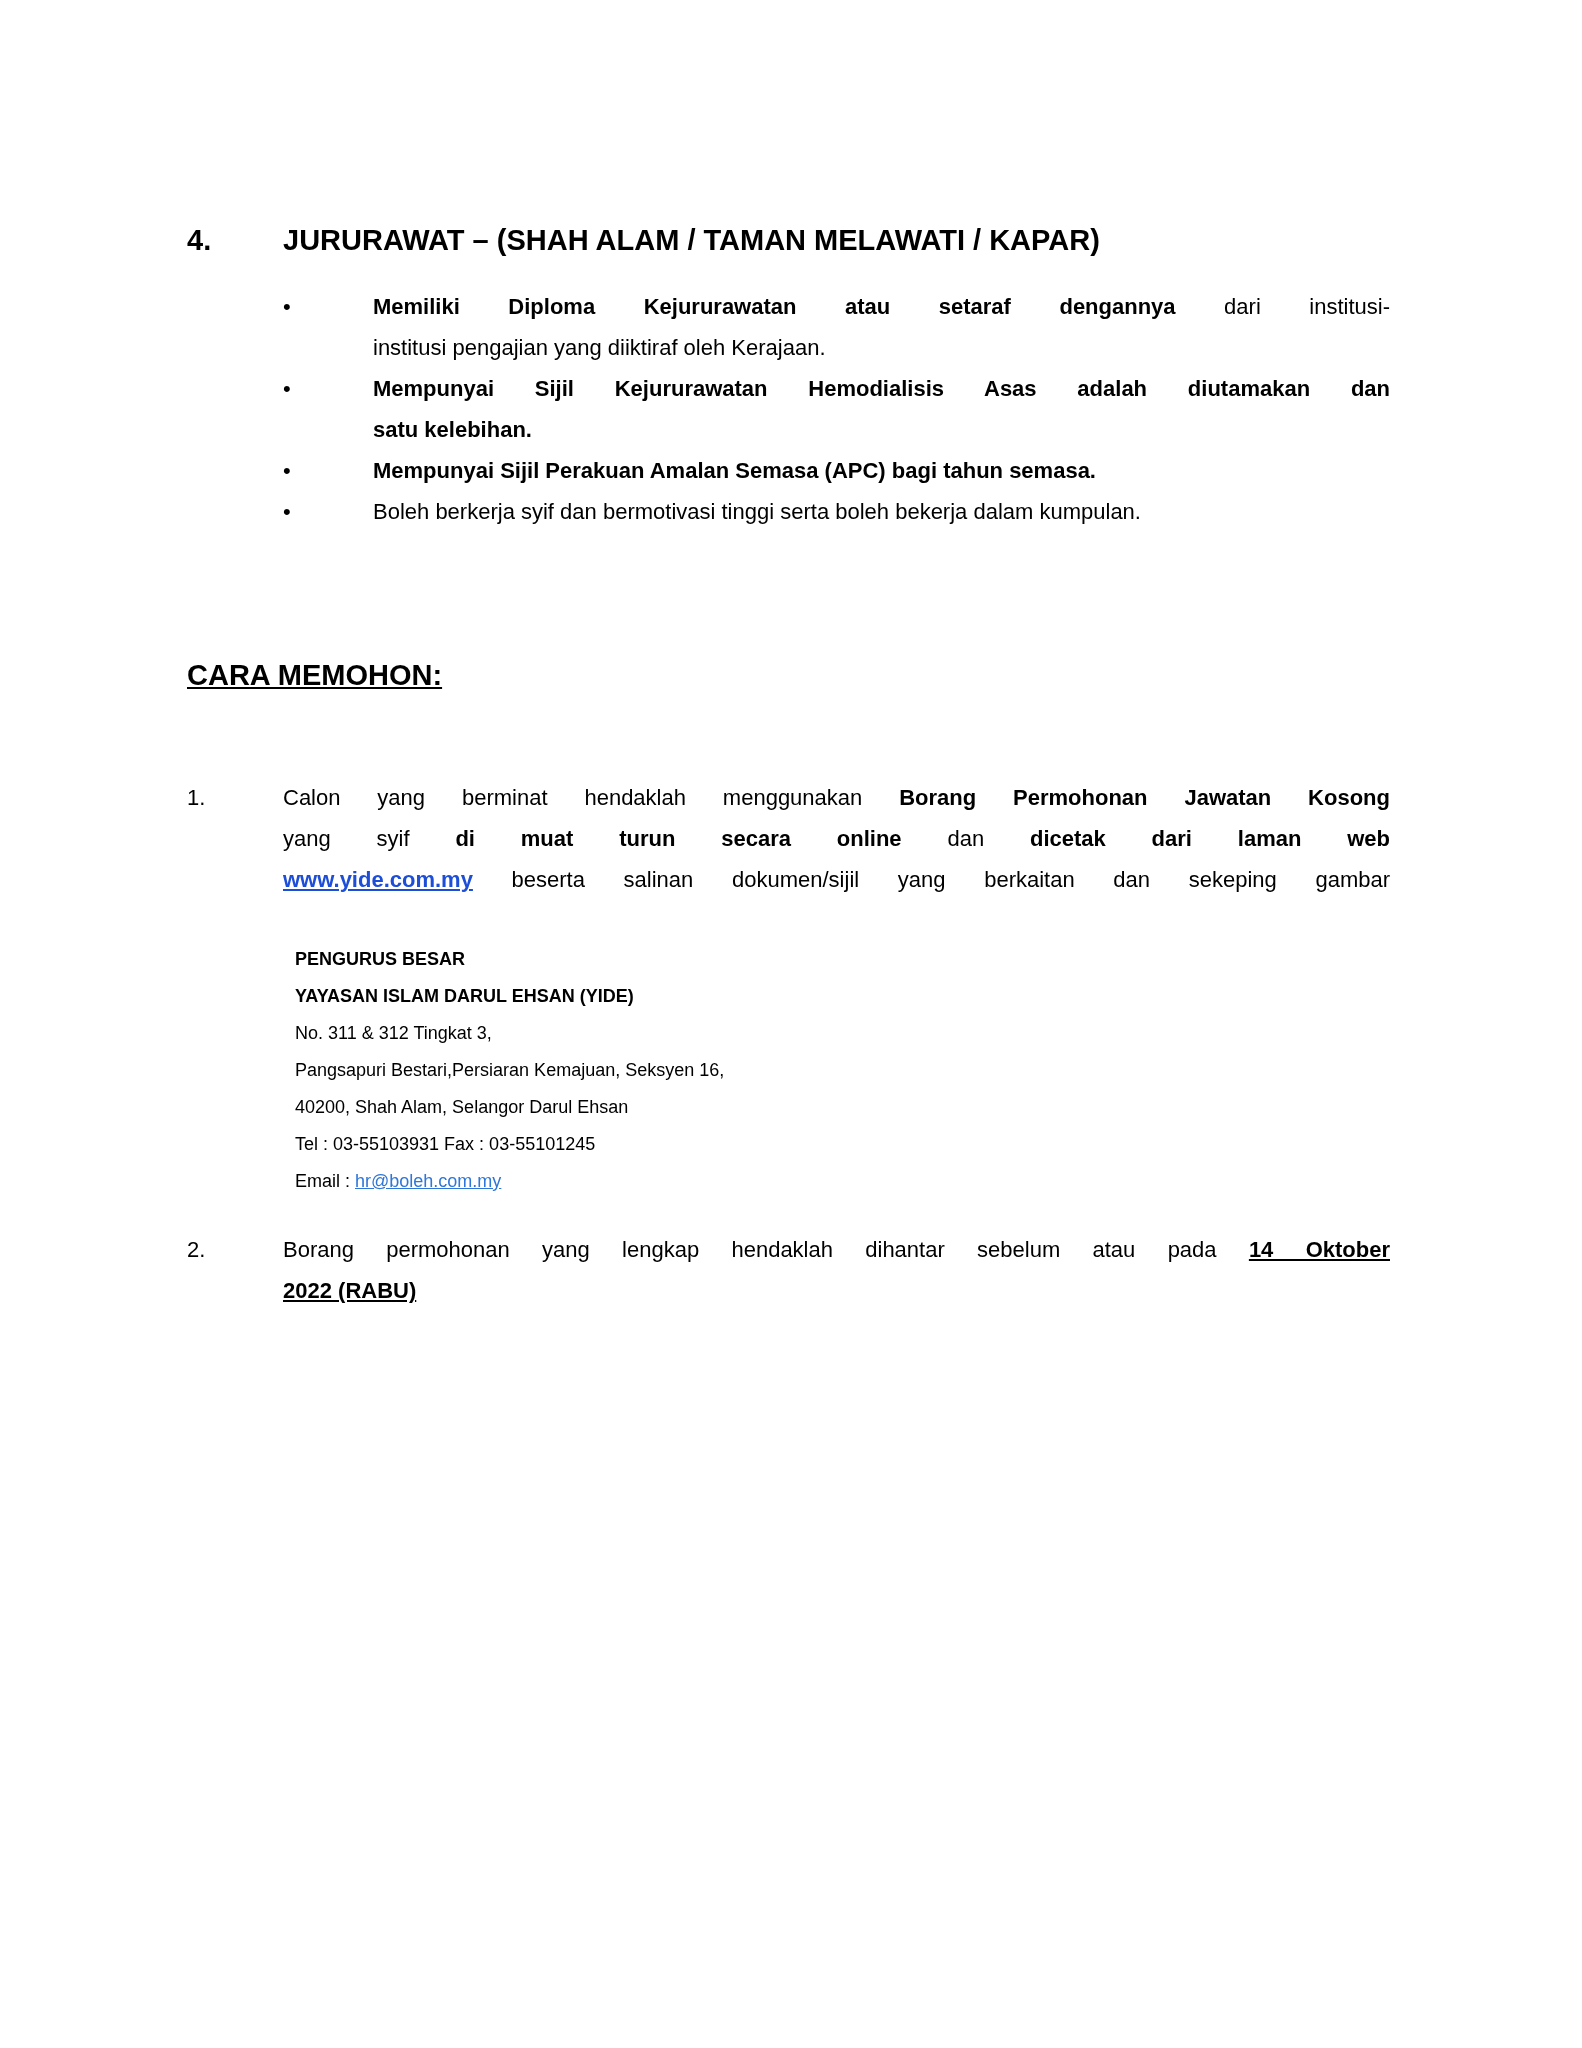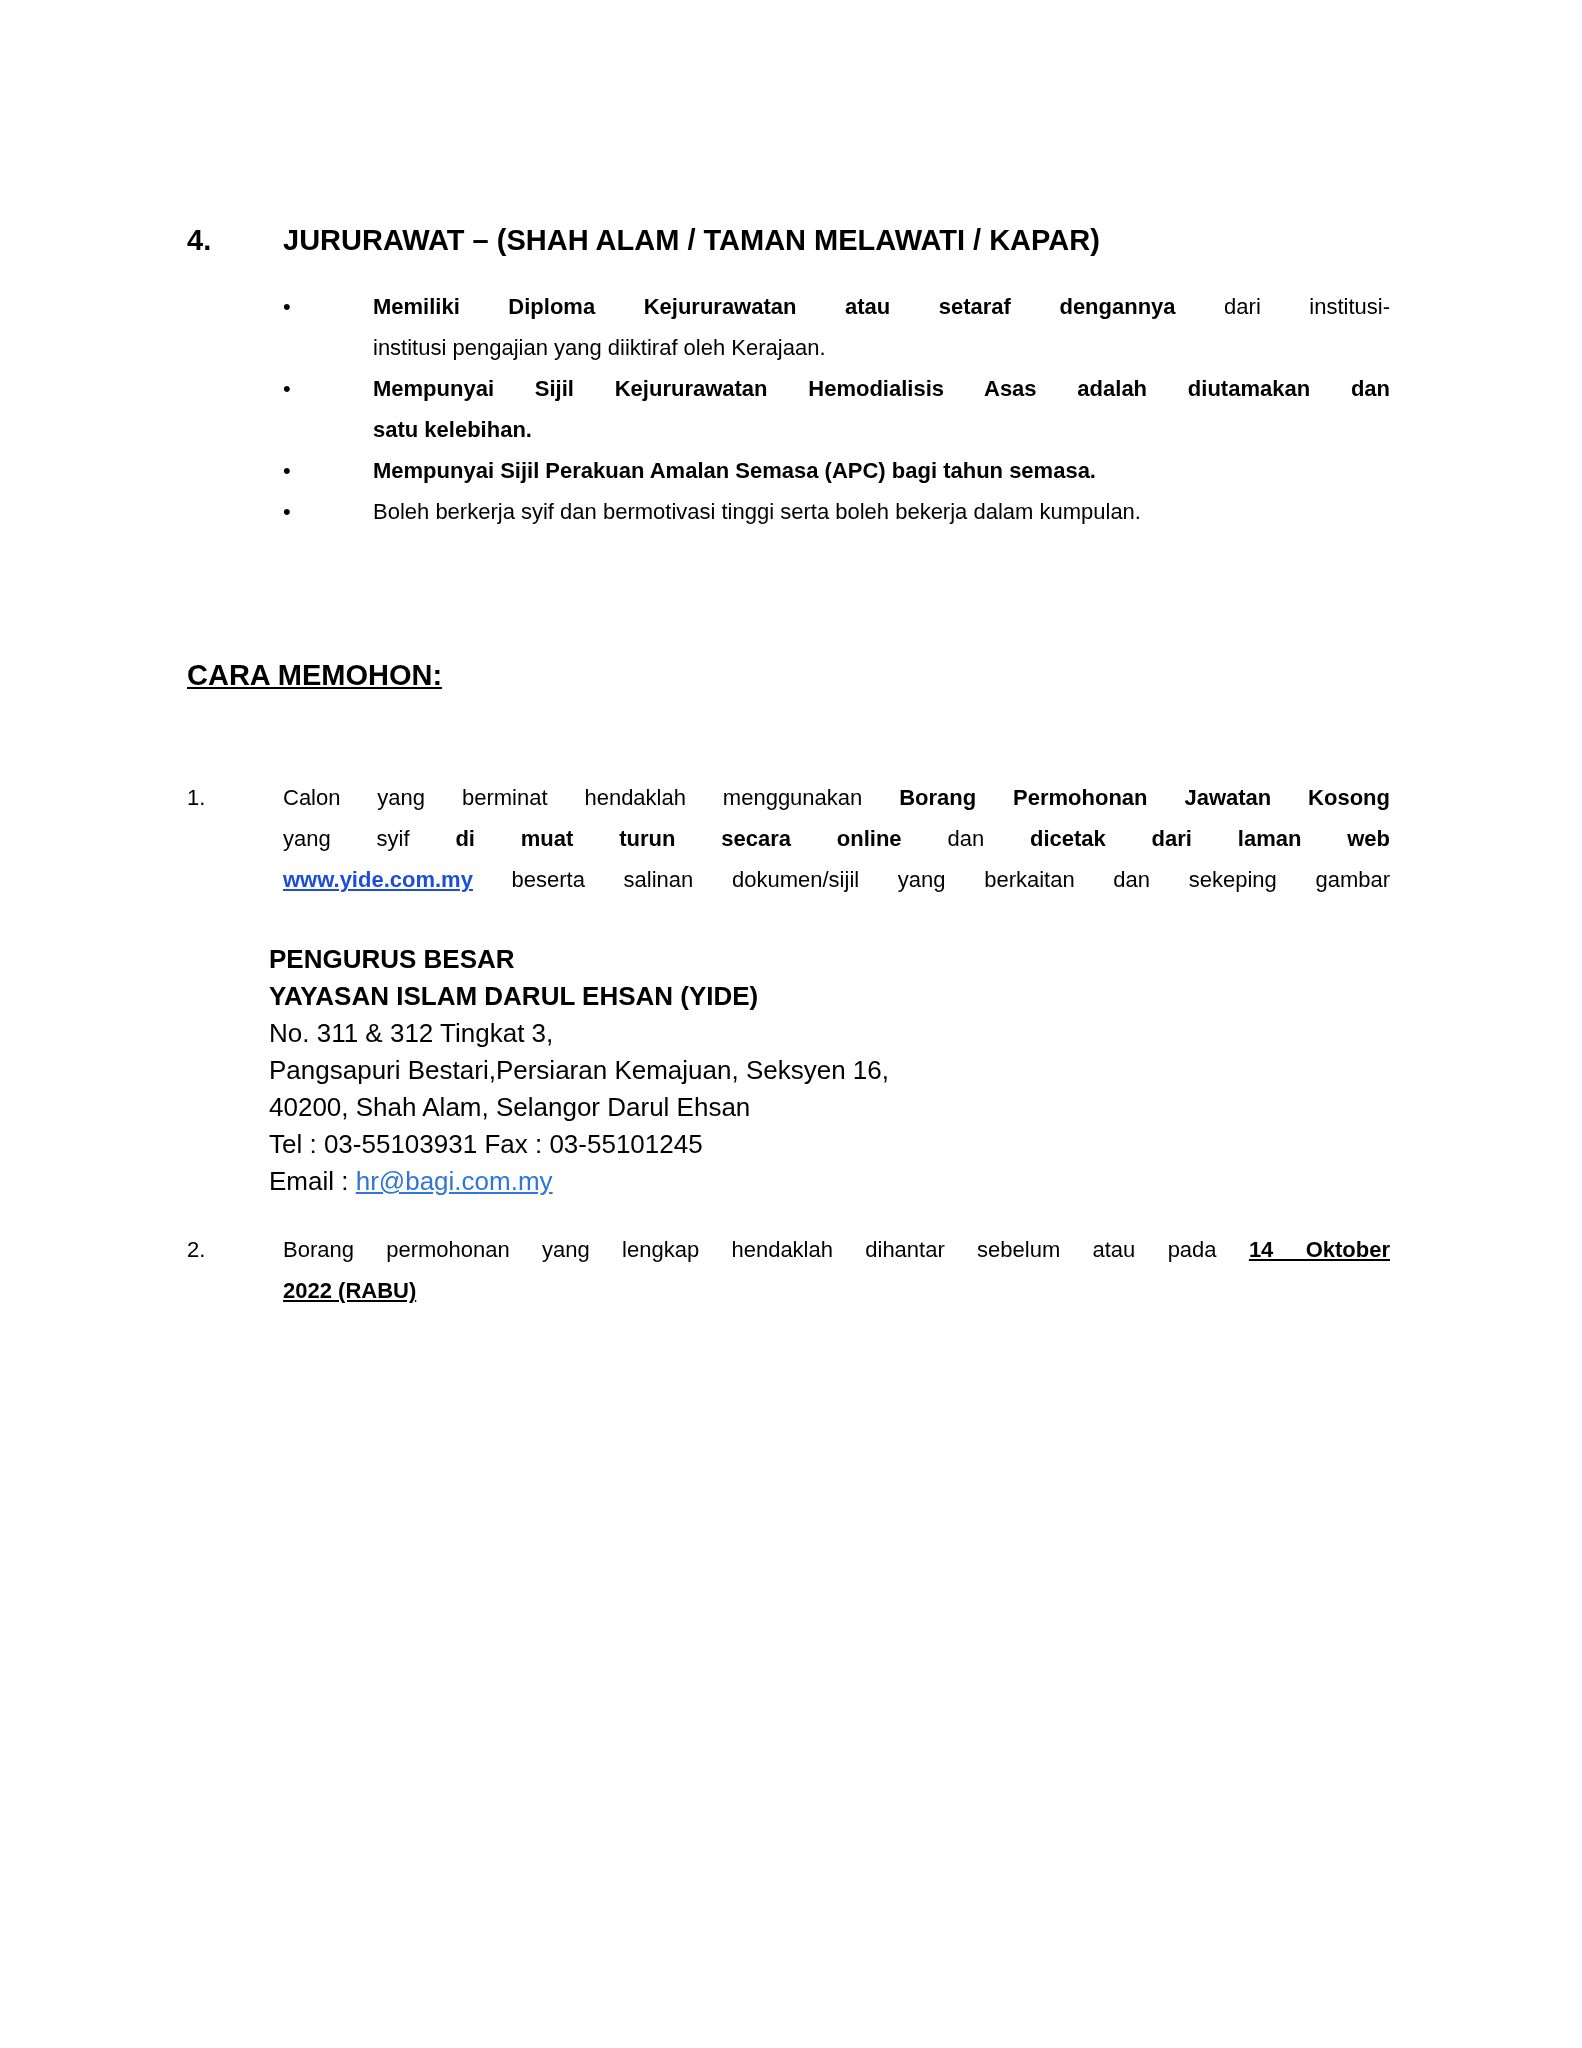--- a/index.html
+++ b/index.html
@@ -29,21 +29,21 @@
 
   .cara { font-size: 29px; line-height: 36px; font-weight: 700; margin: 125px 0 0 0; text-decoration: underline; }
 
   
   .step { display: grid; grid-template-columns: 96px 1fr; font-size: 22px; line-height: 41px; }
   .step .num { font-weight: 400; }
   .step1 { margin-top: 84px; }
   .step2 { margin-top: 29px; }
 
   
-  .address { margin: 41px 0 0 82px; font-size: 26px; line-height: 37px; }
+  .address { margin: 41px 0 0 108px; font-size: 18px; line-height: 37px; }
 
   .b { font-weight: 700; }
   .u { text-decoration: underline; }
   a { cursor: pointer; }
   a.u { text-decoration: underline; }
 </style>
 </head>
 <body>
 
 <div class="content">
@@ -93,21 +93,21 @@
       </div>
   </div>
 
   <div class="address">
       <div class="line"><span class="b">PENGURUS BESAR</span></div>
       <div class="line"><span class="b">YAYASAN ISLAM DARUL EHSAN (YIDE)</span></div>
       <div class="line"><span>No. 311 &amp; 312 Tingkat 3,</span></div>
       <div class="line"><span>Pangsapuri Bestari,Persiaran Kemajuan, Seksyen 16,</span></div>
       <div class="line"><span>40200, Shah Alam, Selangor Darul Ehsan</span></div>
       <div class="line"><span>Tel : 03-55103931 Fax : 03-55101245</span></div>
-      <div class="line"><span>Email : </span><a class="u" style="color: rgb(46, 118, 216);">hr@bagi.com.my</a></div>
+      <div class="line"><span>Email : </span><a class="u" style="color: rgb(46, 118, 216);">hr@boleh.com.my</a></div>
     </div>
 
   <div class="step step2">
     <span class="num">2.</span>
     <div class="step-body">
         <div class="line jl"><span>Borang permohonan yang lengkap hendaklah dihantar sebelum atau pada </span><span class="b u">14 Oktober</span></div>
         <div class="line"><span class="b u">2022 (RABU)</span></div>
       </div>
   </div>
 

